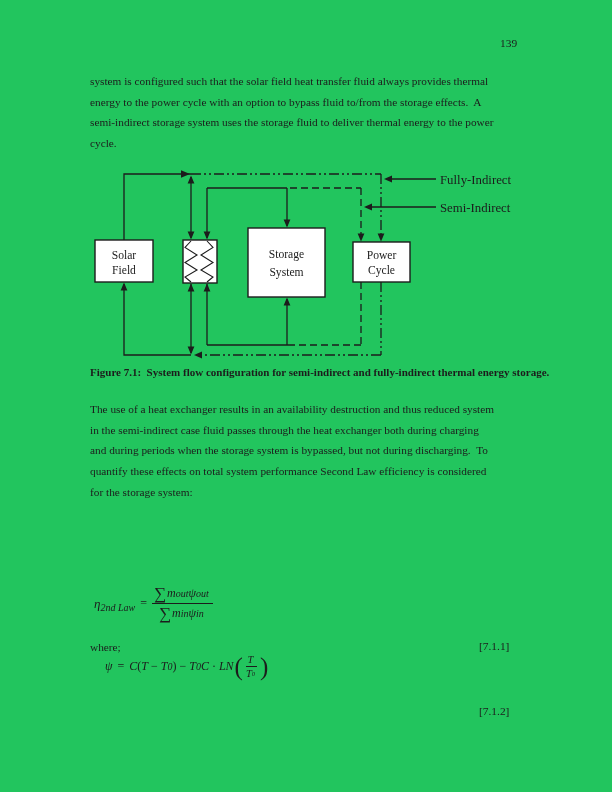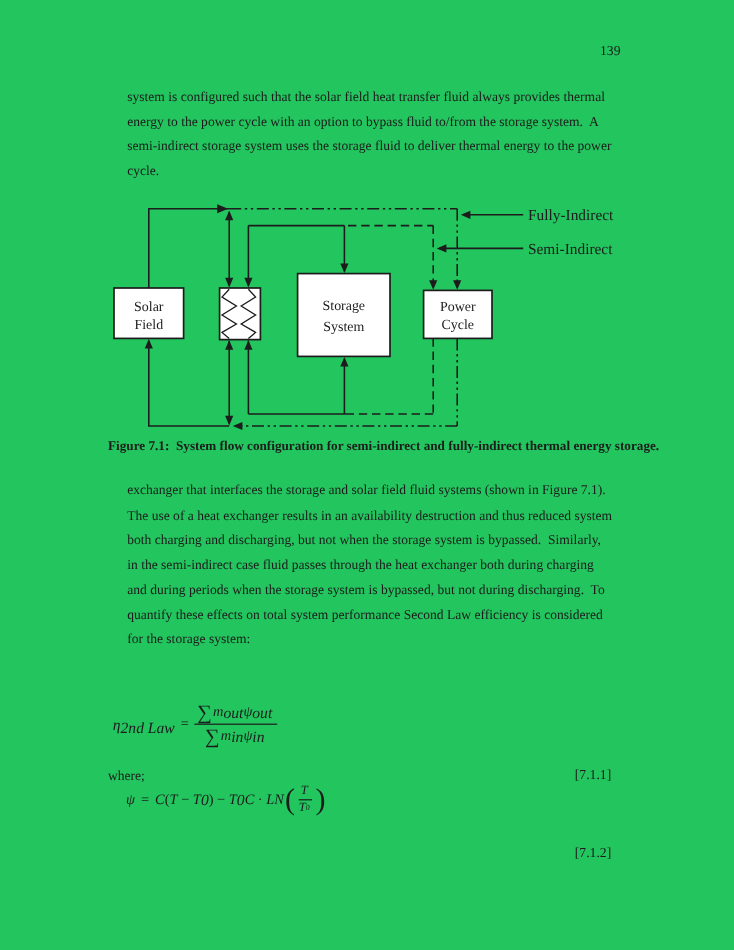--- a/index.html
+++ b/index.html
@@ -1,33 +1,33 @@
 <!DOCTYPE html>
 <html><head>
 <meta charset="utf-8">
 <style>
   html,body{margin:0;padding:0;background:#e8e8e8;}
   .page{
     position:relative;width:612px;height:792px;background:#22c55e;margin:0 auto;
     font-family:"Liberation Serif","DejaVu Serif",serif;color:#1c1c1c;overflow:hidden;text-decoration:underline;
   }
   .pageno{position:absolute;left:500px;top:37px;font-size:11.4px;}
-  .para{position:absolute;left:106px;width:446px;font-size:11.3px;line-height:20.7px;}
+  .para{position:absolute;left:90px;width:446px;font-size:11.3px;line-height:20.7px;}
   .tline{white-space:pre;}
   .fig-svg{position:absolute;left:0;top:160px;width:612px;height:206px;}
   .fig-svg line,.fig-svg polyline{stroke:#1c1c1c;fill:none;}
   .fig-svg rect{fill:#ffffff;stroke:#1c1c1c;stroke-width:1.4;}
   .fig-svg polygon{fill:#1c1c1c;stroke:none;}
   .fig-svg text{font-family:"Liberation Serif","DejaVu Serif",serif;fill:#1c1c1c;font-size:11.6px;}
   .fig-svg text.legend{font-size:12.8px;}
   .caption{position:absolute;left:90px;top:366px;width:433px;text-align:center;
     font-size:11px;font-weight:bold;white-space:pre;}
   .eq{position:absolute;display:flex;align-items:center;font-style:italic;font-size:12px;}
   .eq .up{font-style:normal;}
-  .eq sub{font-size:13px;vertical-align:-2.5px;line-height:0;}
+  .eq sub{font-size:10px;vertical-align:-2.5px;line-height:0;}
   .eq .eqsign{font-style:normal;margin:0 5px;}
   .frac{display:inline-flex;flex-direction:column;align-items:center;vertical-align:middle;}
   .frac .num{display:inline-flex;align-items:center;border-bottom:1.1px solid #1c1c1c;padding:0 4px 1px 2px;}
   .frac .den{display:inline-flex;align-items:center;padding:1px 4px 0 2px;}
   .sum{font-style:normal;font-size:17px;margin-right:1px;line-height:1;}
   .eta{font-size:13px;}
   .bigparen{font-style:normal;font-size:25px;font-weight:400;line-height:1;margin:0 1px;}
   .smallfrac{font-size:10.5px;}
   .smallfrac sub{font-size:6.5px;vertical-align:-2px;}
   .eqnum{position:absolute;left:479px;font-size:11.4px;margin-top:41px;}
@@ -36,21 +36,21 @@
 </head>
 <body>
 
 <div class="page">
 
   <div class="pageno">139</div>
 
   <div class="para" style="top:71px">
 
   <div class="tline">system is configured such that the solar field heat transfer fluid always provides thermal</div>
-      <div class="tline">energy to the power cycle with an option to bypass fluid to/from the storage system.  A</div>
+      <div class="tline">energy to the power cycle with an option to bypass fluid to/from the storage effects.  A</div>
       <div class="tline">semi-indirect storage system uses the storage fluid to deliver thermal energy to the power</div>
       <div class="tline">cycle.</div>
     </div>
 
   <svg class="fig-svg" viewBox="0 160 612 206">
 
     <g stroke-width="1.3" stroke-dasharray="10 3 2 3 2 3">
       <line x1="191" y1="174" x2="381" y2="174"></line>
       <line x1="381" y1="174" x2="381" y2="236"></line>
       <line x1="381" y1="282" x2="381" y2="355"></line>
@@ -115,23 +115,21 @@
     <text x="381.5" y="274" text-anchor="middle">Cycle</text>
 
     <text x="440" y="183.5" class="legend">Fully-Indirect</text>
     <text x="440" y="211.5" class="legend">Semi-Indirect</text>
   </svg>
 
   <div class="caption">Figure 7.1:  System flow configuration for semi-indirect and fully-indirect thermal energy storage.</div>
 
   <div class="para" style="top:399px">
 
-      <div class="tline">exchanger that interfaces the storage and solar field fluid systems (shown in Figure 7.1).</div>
       <div class="tline">The use of a heat exchanger results in an availability destruction and thus reduced system</div>
-      <div class="tline">both charging and discharging, but not when the storage system is bypassed.  Similarly,</div>
       <div class="tline">in the semi-indirect case fluid passes through the heat exchanger both during charging</div>
       <div class="tline">and during periods when the storage system is bypassed, but not during discharging.  To</div>
       <div class="tline">quantify these effects on total system performance Second Law efficiency is considered</div>
       <div class="tline">for the storage system:</div>
     </div>
 
   <div class="eq" style="left:94px;top:585px">
     <span><span class="eta">η</span><sub>2nd Law</sub></span>
     <span class="eqsign">=</span>
     <span class="frac">

